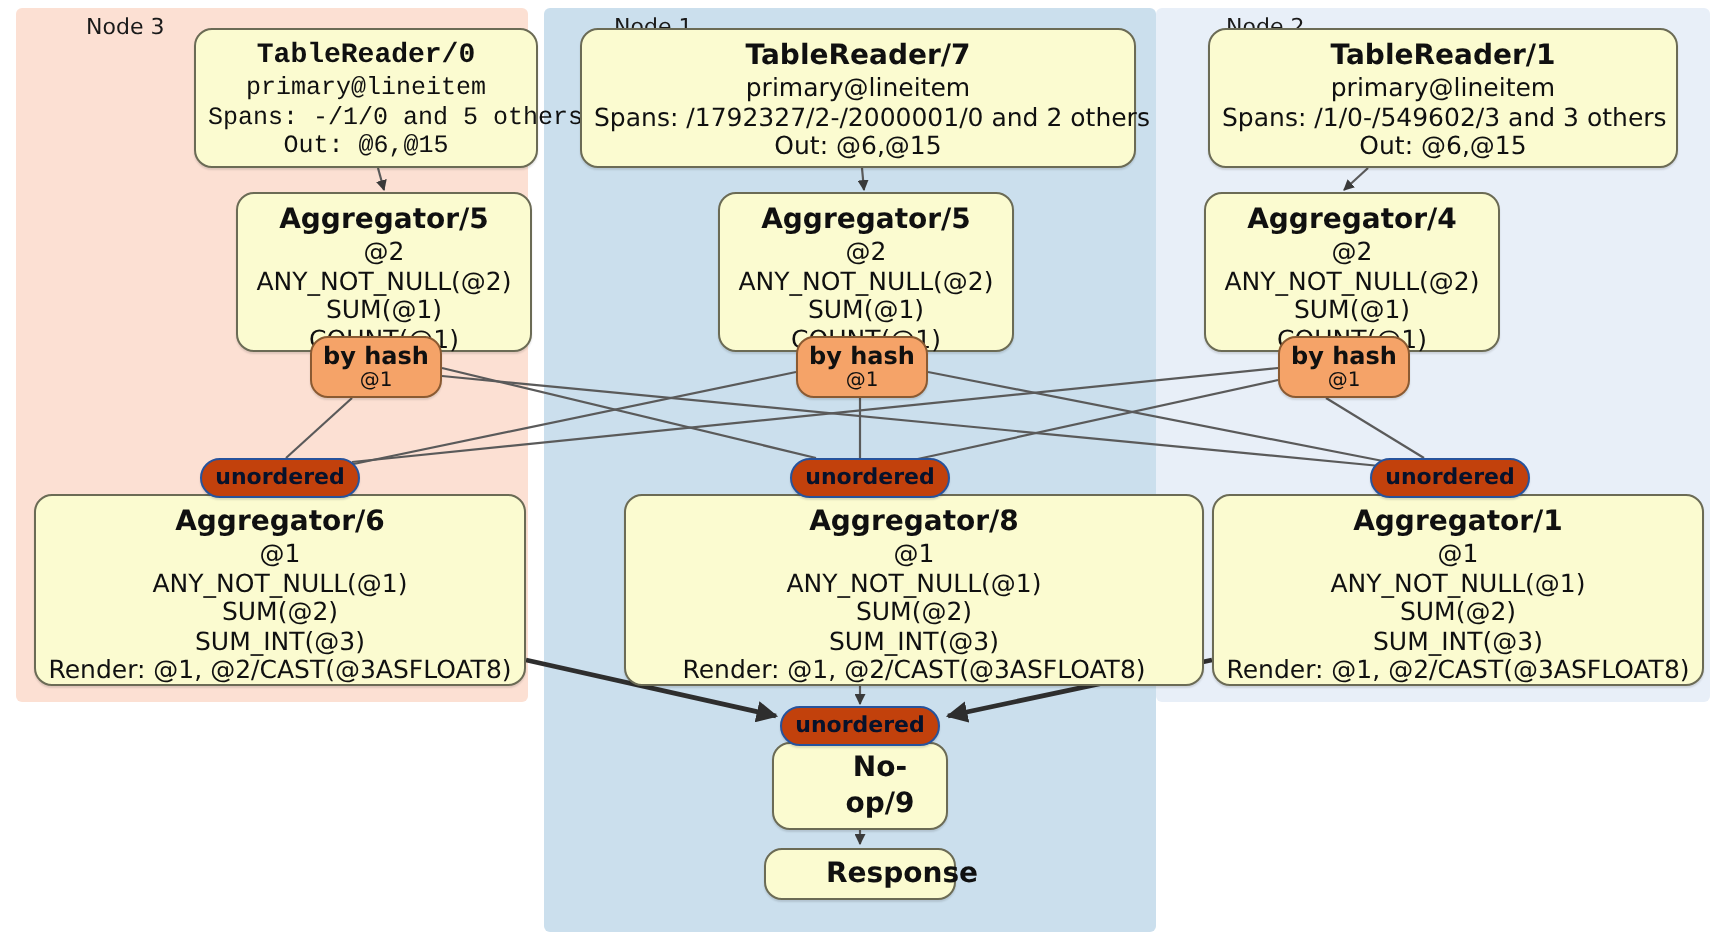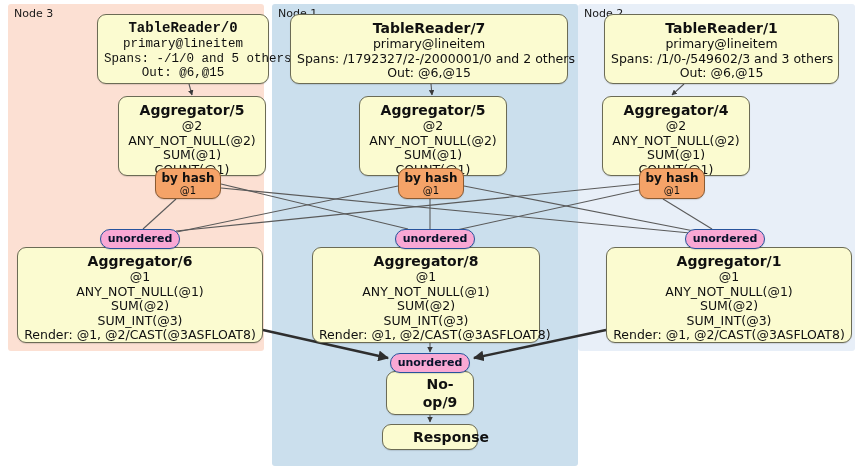--- a/index.html
+++ b/index.html
@@ -21,20 +21,21 @@
   .region {
     position: absolute;
     border-radius: 3px;
   }
   .region-label {
     position: absolute;
     font-size: 11px;
     color: #1a1a1a;
     font-family: "DejaVu Sans", "Liberation Sans", sans-serif;
     white-space: nowrap;
+    margin-left: 29px;
   }
   
   #edges {
     position: absolute;
     left: 0;
     top: 0;
     width: 859px;
     height: 470px;
     pointer-events: none;
   }
@@ -92,21 +93,21 @@
   }
   .router .rs {
     display: block;
     font-size: 10px;
     line-height: 12px;
   }
   
   .sync {
     position: absolute;
     box-sizing: border-box;
-    background: #f9a8d4;
+    background: #c2410c;
     border: 1px solid #27539c;
     border-radius: 11px;
     text-align: center;
     font-size: 11px;
     font-weight: bold;
     color: #07122b;
     line-height: 18px;
     height: 20px;
     box-shadow: 0 1px 1px rgba(0,0,0,0.12);
   }
@@ -195,21 +196,21 @@
         <span class="ln">COUNT(@1)</span>
       </div>
       <div class="proc" style="left: 17px; top: 247px; width: 246px; height: 96px;">
         <span class="ttl">Aggregator/6</span>
         <span class="ln">@1</span>
         <span class="ln">ANY_NOT_NULL(@1)</span>
         <span class="ln">SUM(@2)</span>
         <span class="ln">SUM_INT(@3)</span>
         <span class="ln">Render: @1, @2/CAST(@3ASFLOAT8)</span>
       </div>
-      <div class="proc" style="left: 312px; top: 247px; width: 228px; height: 96px;">
+      <div class="proc" style="left: 312px; top: 247px; width: 290px; height: 96px;">
         <span class="ttl">Aggregator/8</span>
         <span class="ln">@1</span>
         <span class="ln">ANY_NOT_NULL(@1)</span>
         <span class="ln">SUM(@2)</span>
         <span class="ln">SUM_INT(@3)</span>
         <span class="ln">Render: @1, @2/CAST(@3ASFLOAT8)</span>
       </div>
       <div class="proc" style="left: 606px; top: 247px; width: 246px; height: 96px;">
         <span class="ttl">Aggregator/1</span>
         <span class="ln">@1</span>

